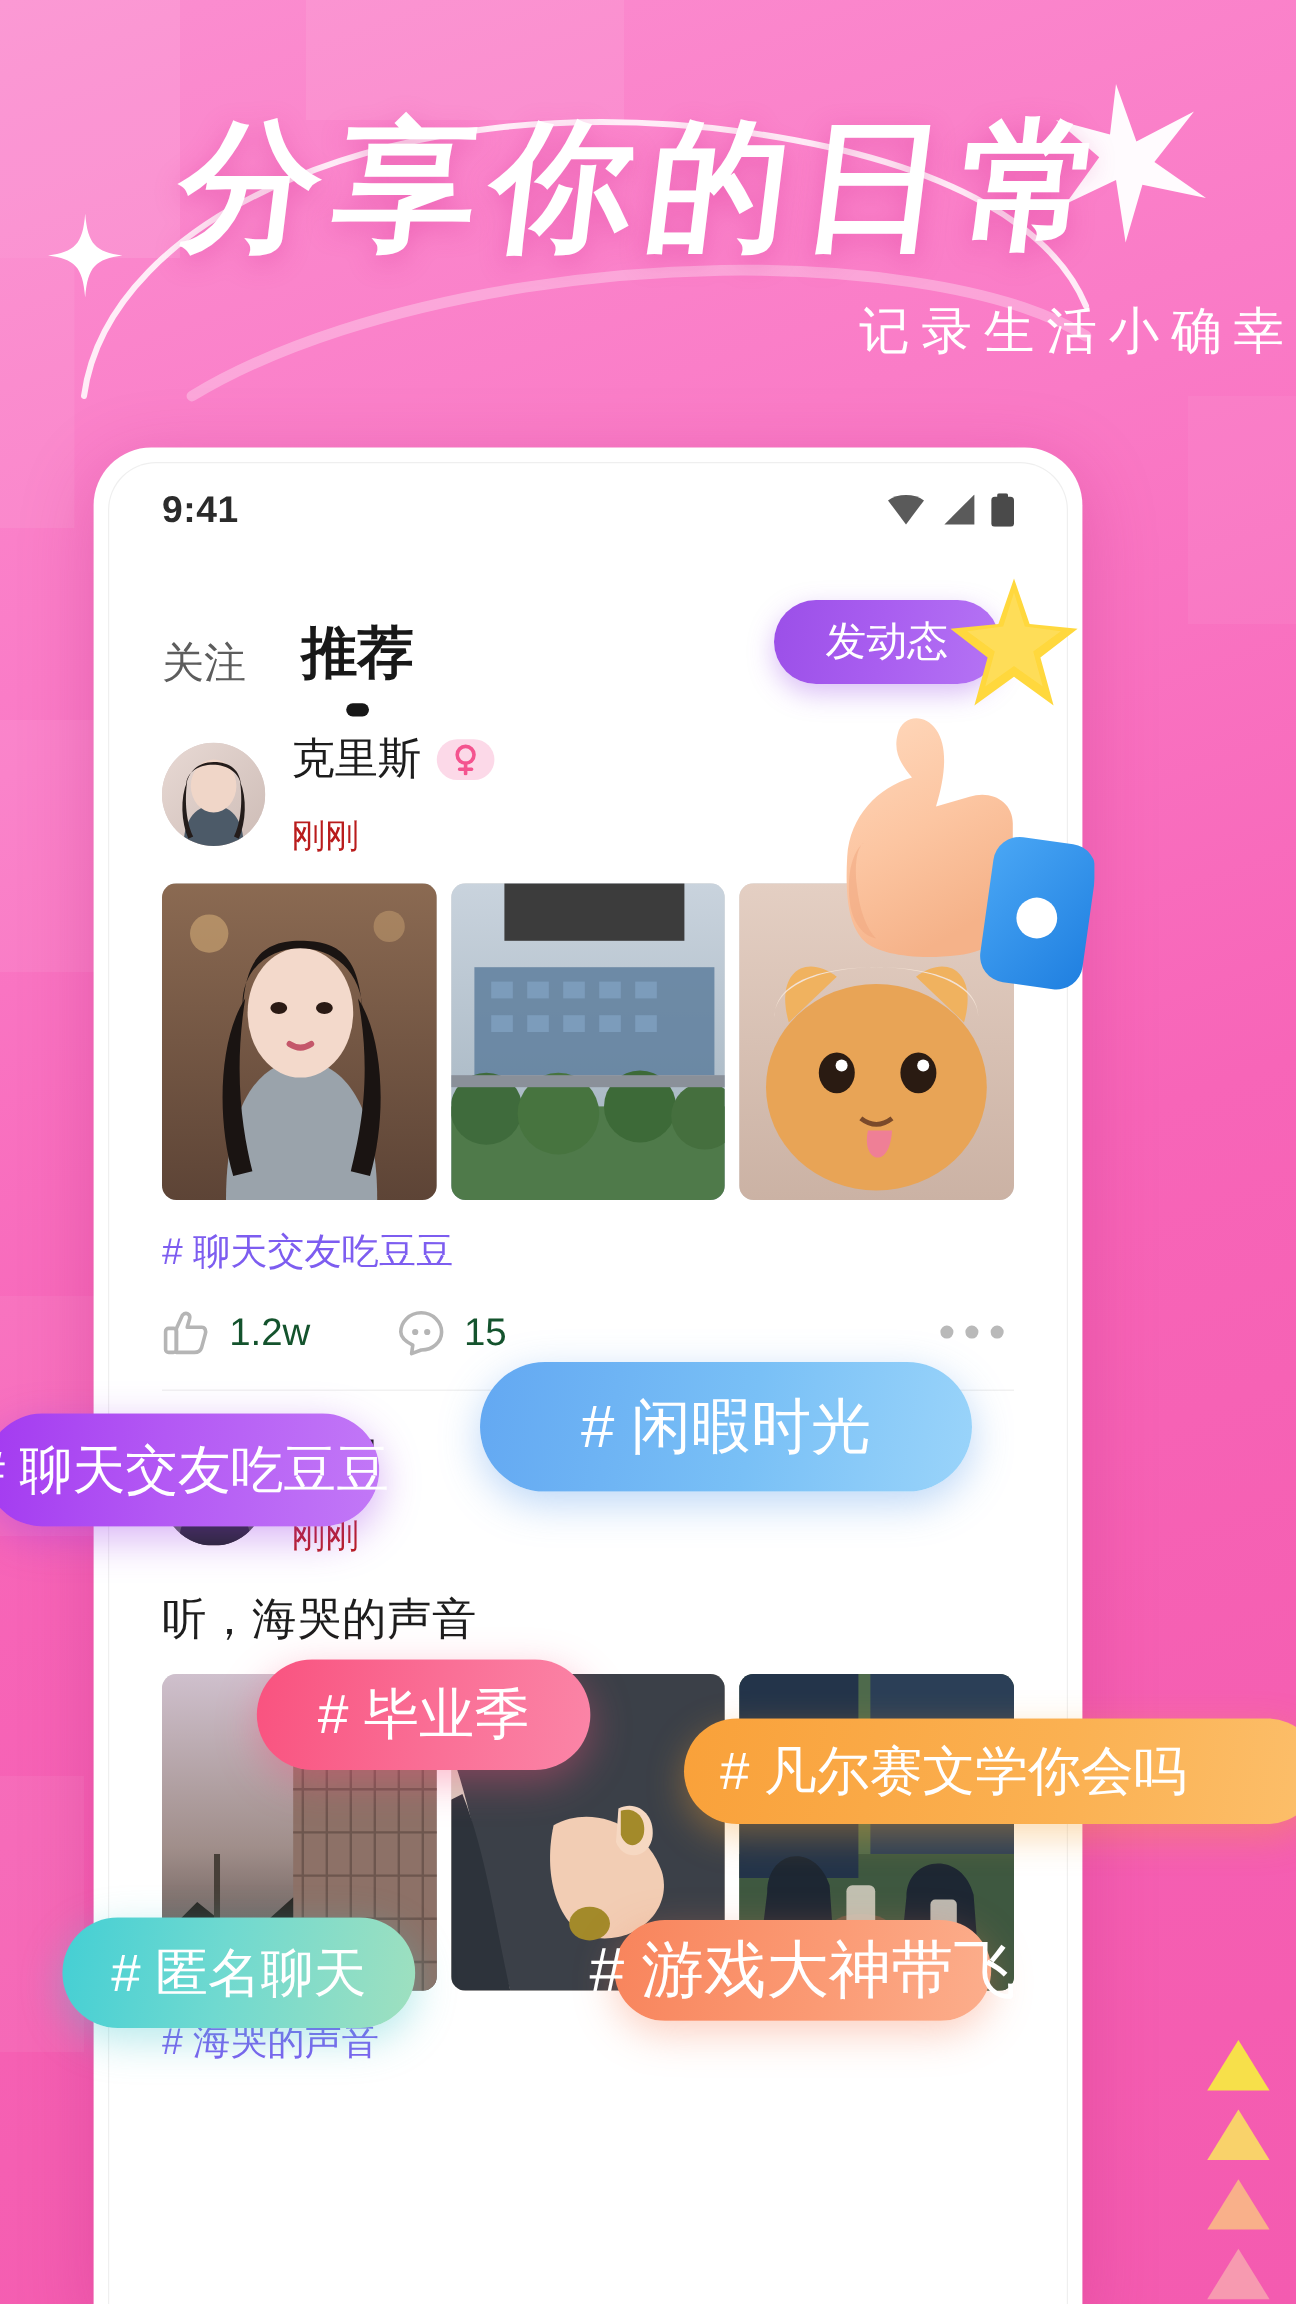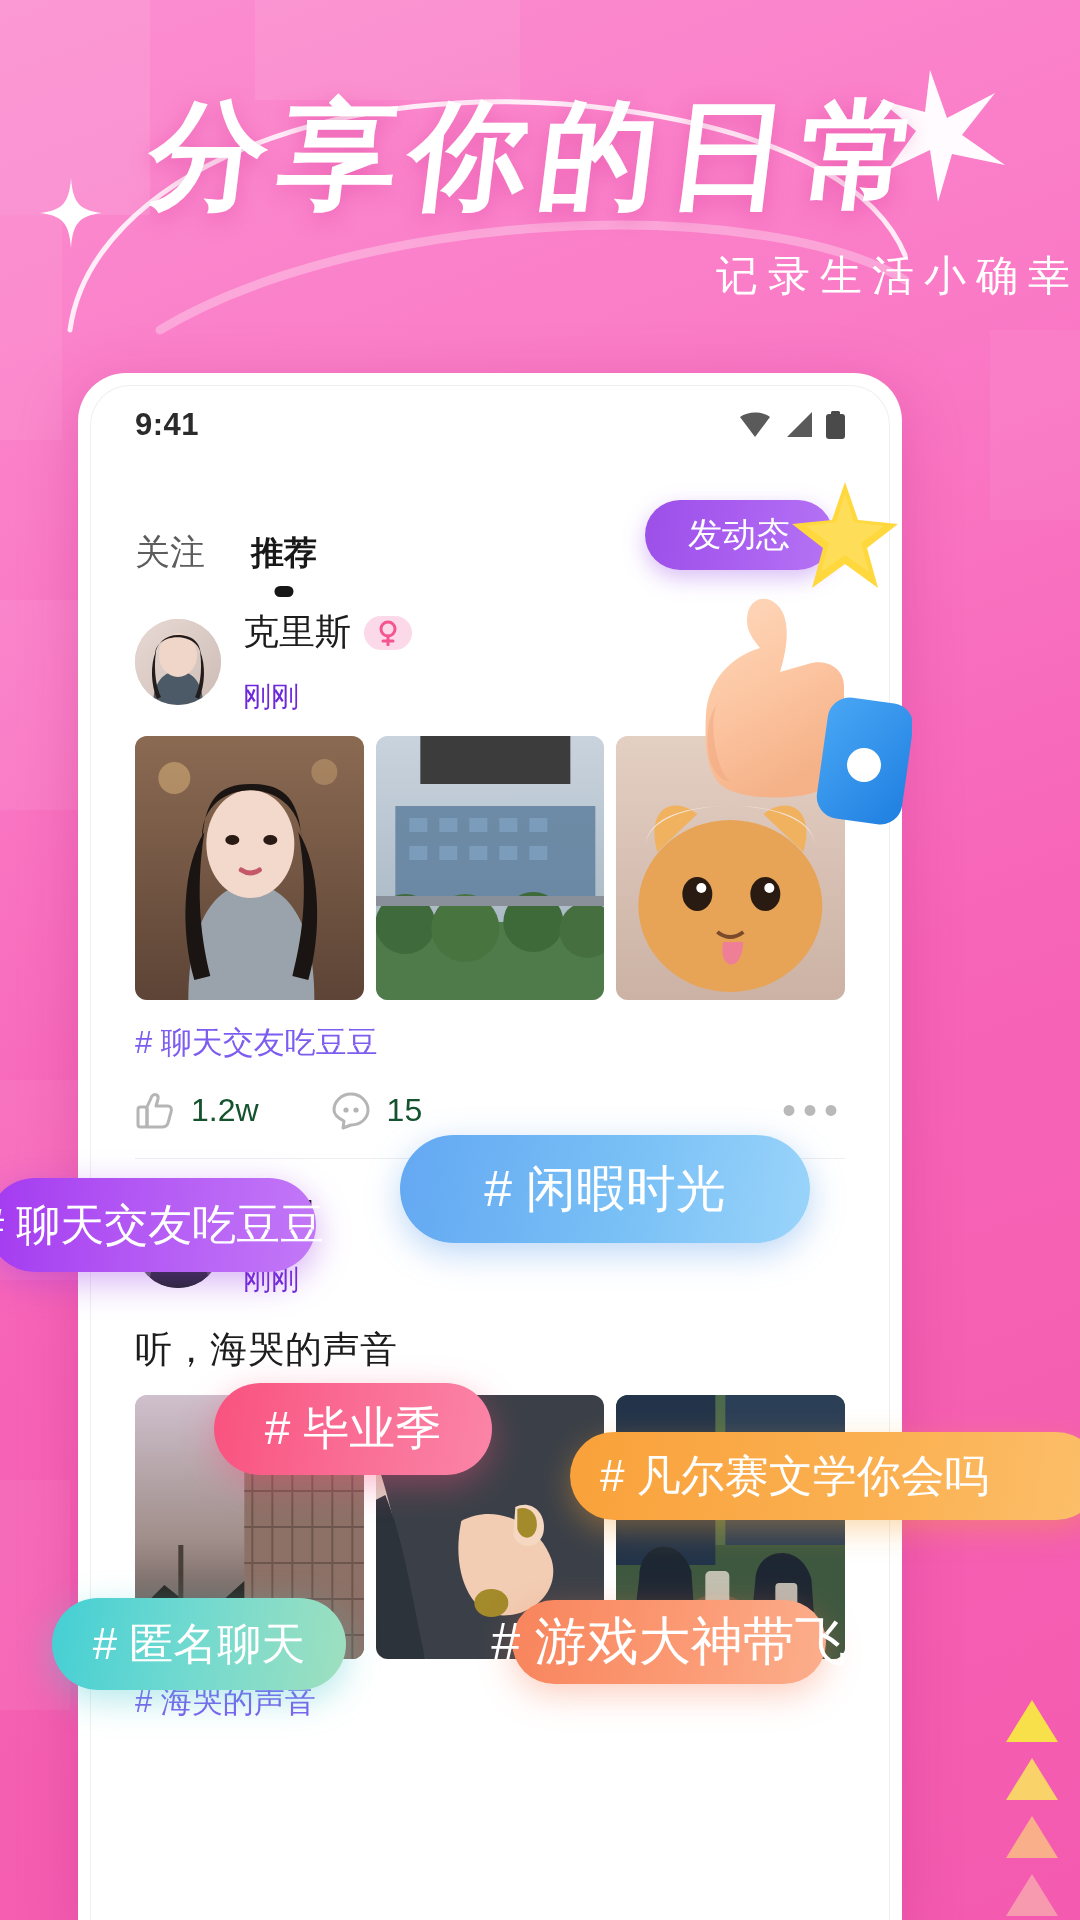--- a/index.html
+++ b/index.html
@@ -78,21 +78,21 @@
   #clock { font-size:31px; font-weight:700; color:#2b2b2b; letter-spacing:.5px; }
   #status-icons { display:flex; align-items:center; gap:13px; }
 
   
   #tabbar {
     display:flex; align-items:flex-end; padding:34px 44px 0 44px;
     position:relative; height:112px;
   }
   .tab { position:relative; margin-right:46px; }
   .tab .label { color:#5d5d5d; font-size:35px; font-weight:400; }
-  .tab.active .label { color:#181818; font-size:33px; font-weight:700; }
+  .tab.active .label { color:#181818; font-size:47px; font-weight:700; }
   .tab .dot {
     position:absolute; left:50%; transform:translateX(-50%);
     bottom:-21px; width:19px; height:11px; border-radius:6px; background:#171717;
   }
   #post-btn {
     position:absolute; right:56px; bottom:6px;
     width:188px; height:70px; border-radius:36px;
     background:linear-gradient(100deg,#9b4fe8 0%,#a95ef0 48%,#b574f4 100%);
     color:#fff; font-size:34px; font-weight:400;
     display:flex; align-items:center; justify-content:center;
@@ -109,21 +109,21 @@
     overflow:hidden; position:relative; background:#d8c8c6;
   }
   .meta { display:flex; flex-direction:column; gap:21px; }
   .name-row { display:flex; align-items:center; gap:13px; }
   .uname { font-size:36px; color:#1d1d1d; font-weight:500; }
   .gender {
     width:48px; height:34px; border-radius:17px;
     display:flex; align-items:center; justify-content:center;
   }
   .gender.female { background:#fcd9e8; }
-  .ts { font-size:28px; color:#6d28d9; }
+  .ts { font-size:28px; color:#b91c1c; }
   .post-text { font-size:37px; color:#1d1d1d; margin:26px 0 0 0; letter-spacing:.5px; }
   .grid { display:flex; gap:12px; margin-top:20px; }
   .cell {
     width:100%; height:264px; border-radius:12px; overflow:hidden;
     position:relative; background:#ddd; flex:1 1 0;
   }
   .inline-tag { font-size:31px; color:#7d5df0; margin-top:22px; display:inline-block; }
   .actions { display:flex; align-items:center; gap:72px; margin-top:26px; padding-bottom:28px; }
   .action { display:flex; align-items:center; gap:16px; }
   .action .cnt { font-size:32px; color:#14532d; }

